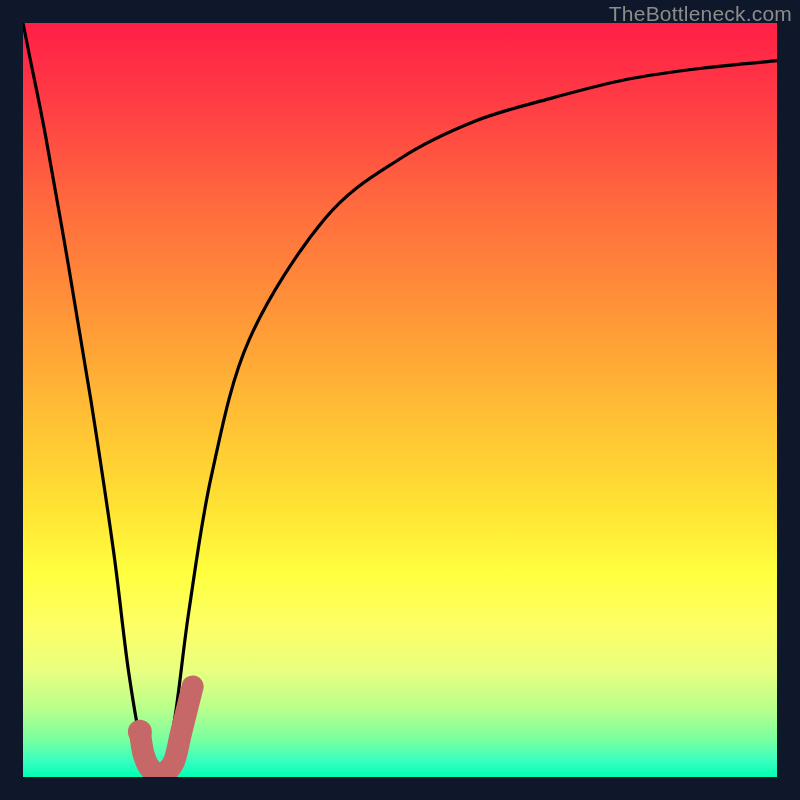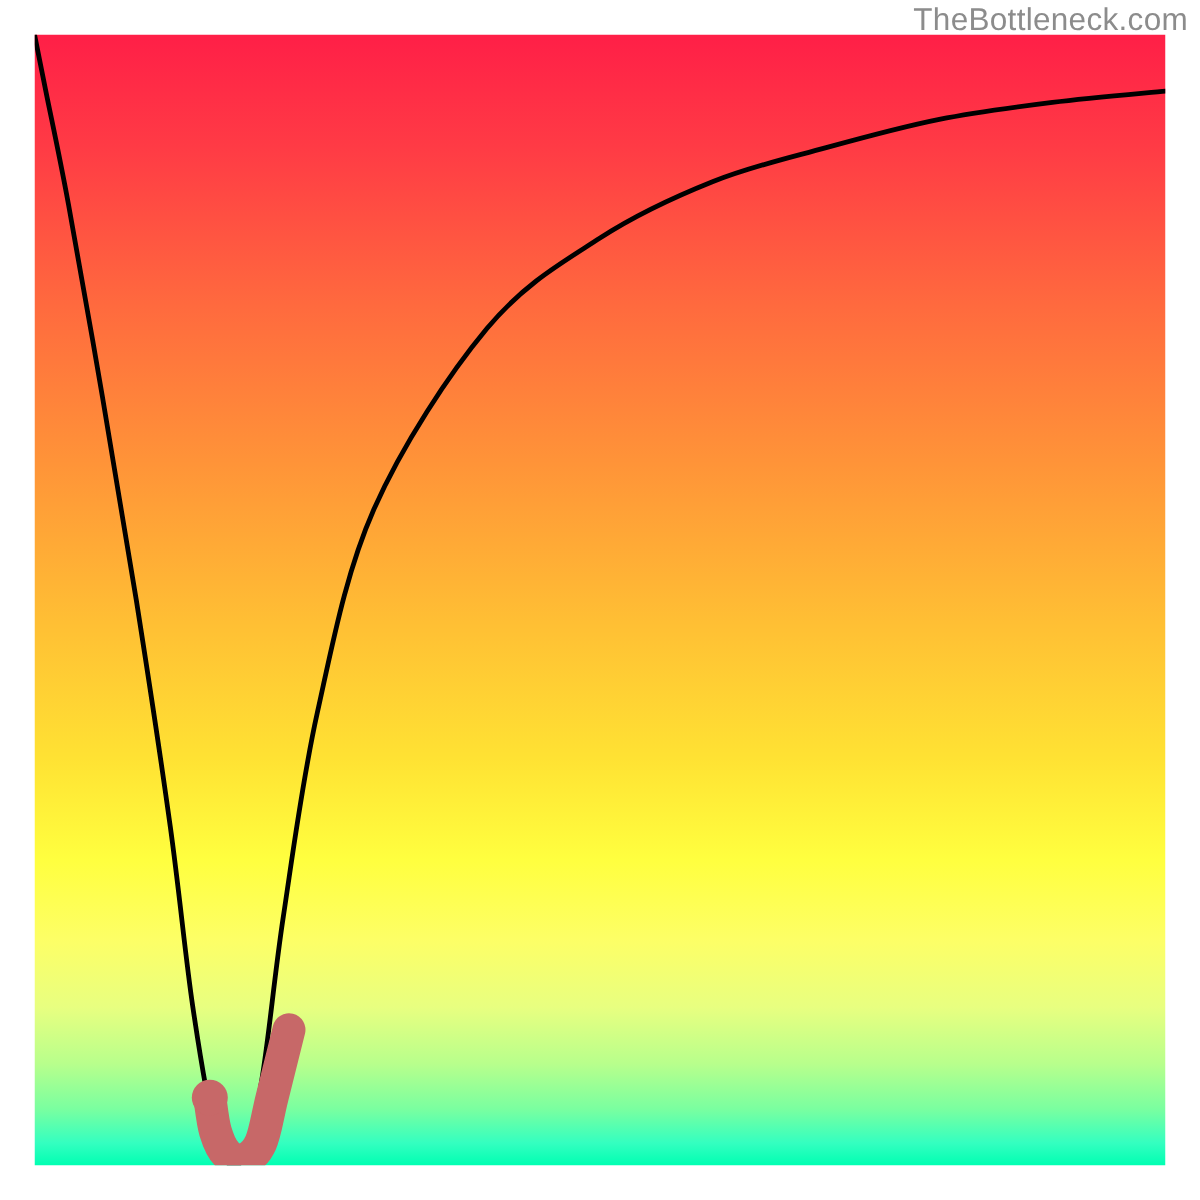--- a/index.html
+++ b/index.html
@@ -8,21 +8,21 @@
     width: 800px;
     height: 800px;
     overflow: hidden;
     background: #000;
     font-family: Arial, Helvetica, sans-serif;
   }
   .frame {
     position: relative;
     width: 800px;
     height: 800px;
-    background: #ffffff;
+    background: #0f172a;
   }
   .plot {
     position: absolute;
     left: 23px;
     top: 23px;
     width: 754px;
     height: 754px;
     overflow: hidden;
   }
   .gradient {

